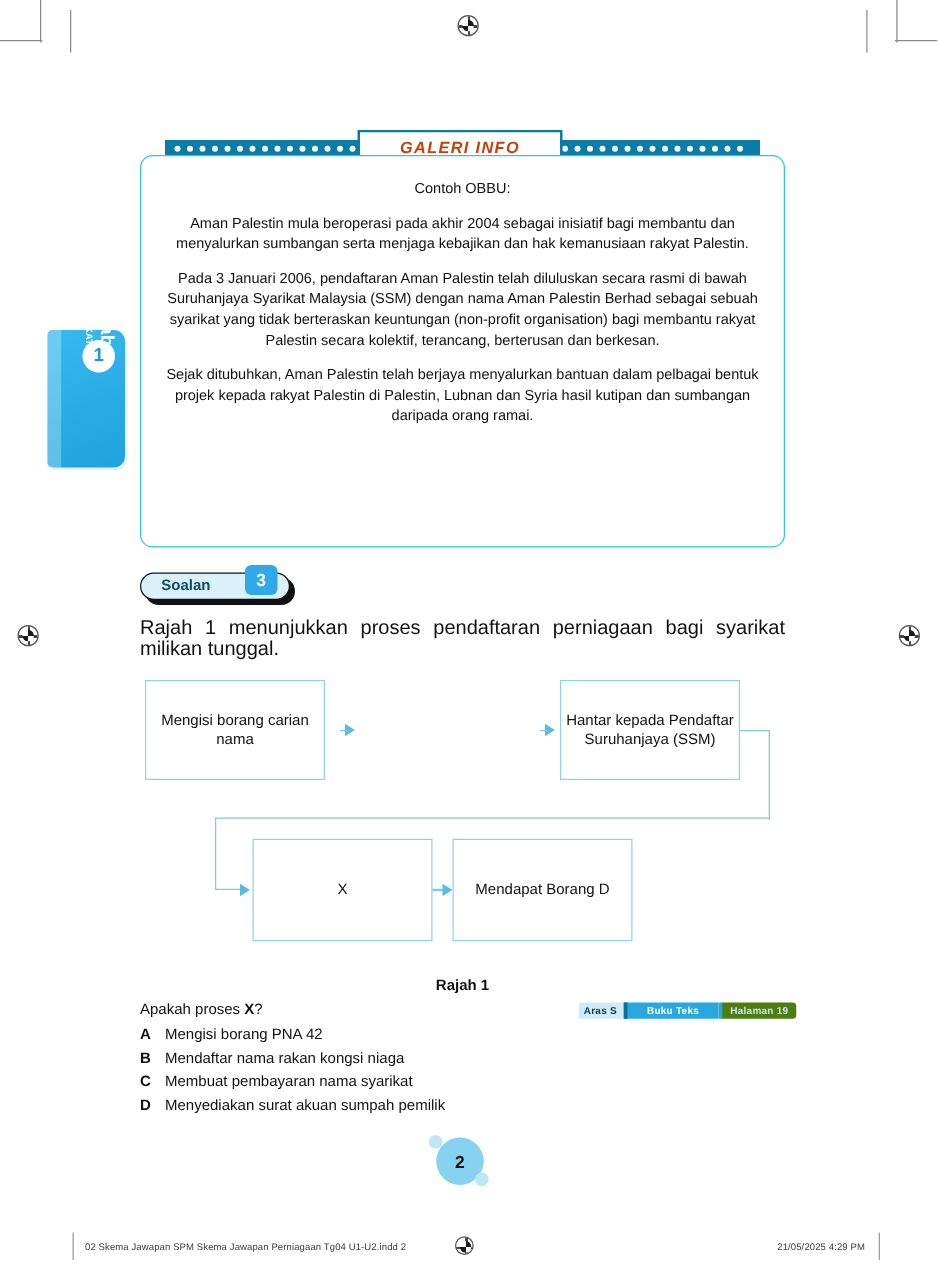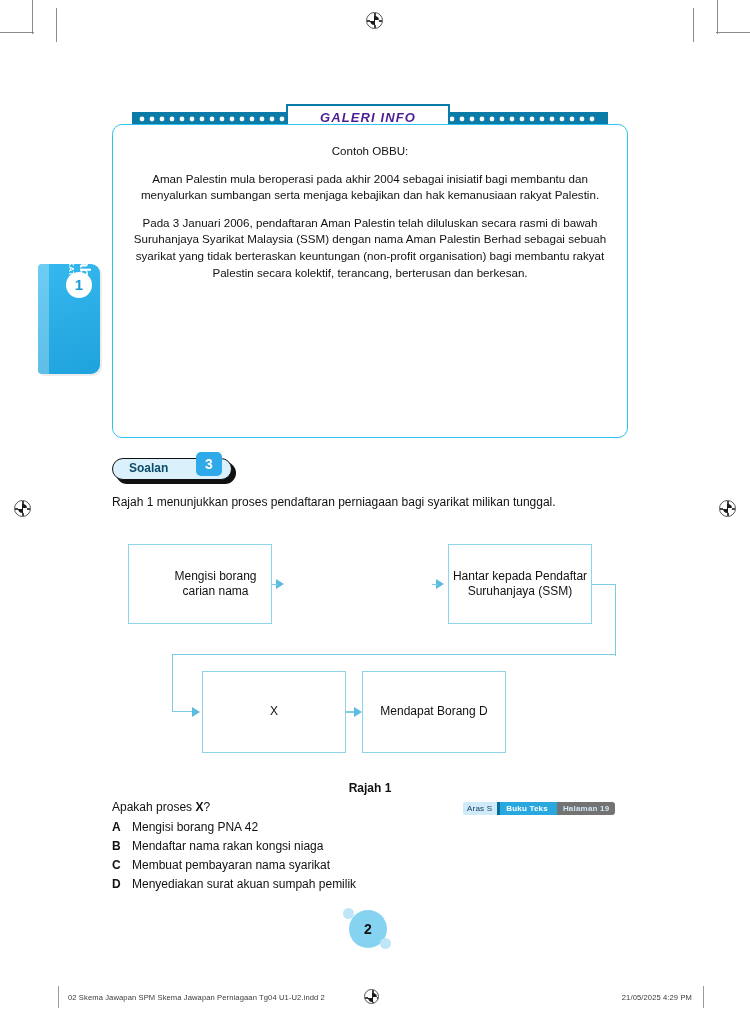--- a/index.html
+++ b/index.html
@@ -110,21 +110,21 @@
     display: flex;
     align-items: center;
     justify-content: center;
   }
   .ribbon-title-inner {
     width: 100%; height: 100%;
     background: #ffffff;
     display: flex;
     align-items: center;
     justify-content: center;
-    color: #4c1d95;
+    color: #c2410c;
     font-size: 13px;
     font-weight: bold;
     font-style: italic;
     letter-spacing: 1.1px;
   }
 
   .info-text { font-size: 11.6px; line-height: 16.6px; text-align: justify; color: #111; }
   .info-text p { margin-bottom: 11px; text-align: center; }
   .info-text p:last-child { margin-bottom: 0; }
   .info-text .it { }
@@ -167,21 +167,21 @@
     font-weight: bold;
     line-height: 24px;
     text-align: center;
   }
 
   
   .stem {
     position: absolute;
     left: 112px; top: 494px;
     width: 516px;
-    font-size: 12px;
+    font-size: 16px;
     line-height: 17px;
     text-align: justify;
   }
 
   
   .flow { position: absolute; left: 112px; top: 536px; width: 516px; height: 245px; }
   .fbox {
     position: absolute;
     border: 1.4px solid #8ed3ea;
     background: #ffffff;
@@ -227,36 +227,36 @@
     position: absolute;
     left: 463px; top: 801px;
     display: flex;
     align-items: center;
     height: 14px;
   }
   .meta-aras {
     background: #cfeaf8;
     color: #0c3c57;
     font-size: 8px;
-    font-weight: normal;
+    font-weight: bold;
     padding: 2px 5px 2px 4px;
     border-radius: 2px 0 0 2px;
     letter-spacing: .2px;
   }
   .meta-buku {
     background: #29a8e0;
     color: #ffffff;
     font-size: 8px;
     font-weight: bold;
-    padding: 2px 6px;
+    padding: 2px 16px;
     border-left: 3px solid #0a6e9b;
     letter-spacing: .2px;
   }
   .meta-hal {
-    background: #737373;
+    background: #4d7c0f;
     color: #cfe6f3;
     font-size: 8px;
     font-weight: bold;
     padding: 2px 6px;
     border-left: 3px solid #29a8e0;
     border-radius: 0 3px 3px 0;
     letter-spacing: .2px;
   }
 
   
@@ -375,33 +375,34 @@
 
 <div class="ribbon-title">
   <div class="ribbon-title-inner">GALERI INFO</div>
 </div>
 
 <div class="info-box">
   <div class="info-text">
     <p class="lead">Contoh OBBU:</p>
     <p>Aman Palestin mula beroperasi pada akhir 2004 sebagai inisiatif bagi membantu dan menyalurkan sumbangan serta menjaga kebajikan dan hak kemanusiaan rakyat Palestin.</p>
     <p><span>Pada 3 Januari 2006, pendaftaran Aman Palestin telah diluluskan secara rasmi di bawah Suruhanjaya Syarikat Malaysia (SSM) dengan nama Aman Palestin Berhad sebagai sebuah syarikat yang tidak berteraskan keuntungan (</span><span class="it">non-profit organisation</span><span>) bagi membantu rakyat Palestin secara kolektif, terancang, berterusan dan berkesan.</span></p>
+    <p>Sejak ditubuhkan, Aman Palestin telah berjaya menyalurkan bantuan dalam pelbagai bentuk projek kepada rakyat Palestin di Palestin, Lubnan dan Syria hasil kutipan dan sumbangan daripada orang ramai.</p>
   </div>
 </div>
 
 <div class="soalan-wrap">
   <div class="soalan-shadow"></div>
   <div class="soalan-pill">Soalan</div>
   <div class="soalan-badge">3</div>
 </div>
 
 <div class="stem">Rajah 1 menunjukkan proses pendaftaran perniagaan bagi syarikat milikan tunggal.</div>
 
 <div class="flow">
-  <div class="fbox" style="left:16px;top:8px;width:144px;height:80px;padding-left:33px;">Mengisi borang carian nama</div>
+  <div class="fbox" style="left:4px;top:8px;width:144px;height:80px;">Mengisi borang carian nama</div>
   <div class="farrow" style="left:164px;top:43px;"></div>
   <div class="fline" style="left:160px;top:47.5px;width:6px;height:1.4px;"></div>
 
   <div class="farrow" style="left:324px;top:43px;"></div>
   <div class="fline" style="left:320px;top:47.5px;width:6px;height:1.4px;"></div>
 
   <div class="fbox" style="left:336px;top:8px;width:144px;height:80px;">Hantar kepada Pendaftar Suruhanjaya (SSM)</div>
 
   <div class="fline" style="left:480px;top:47.5px;width:24px;height:1.4px;"></div>
   <div class="fline" style="left:502.6px;top:47.5px;width:1.4px;height:72px;"></div>

